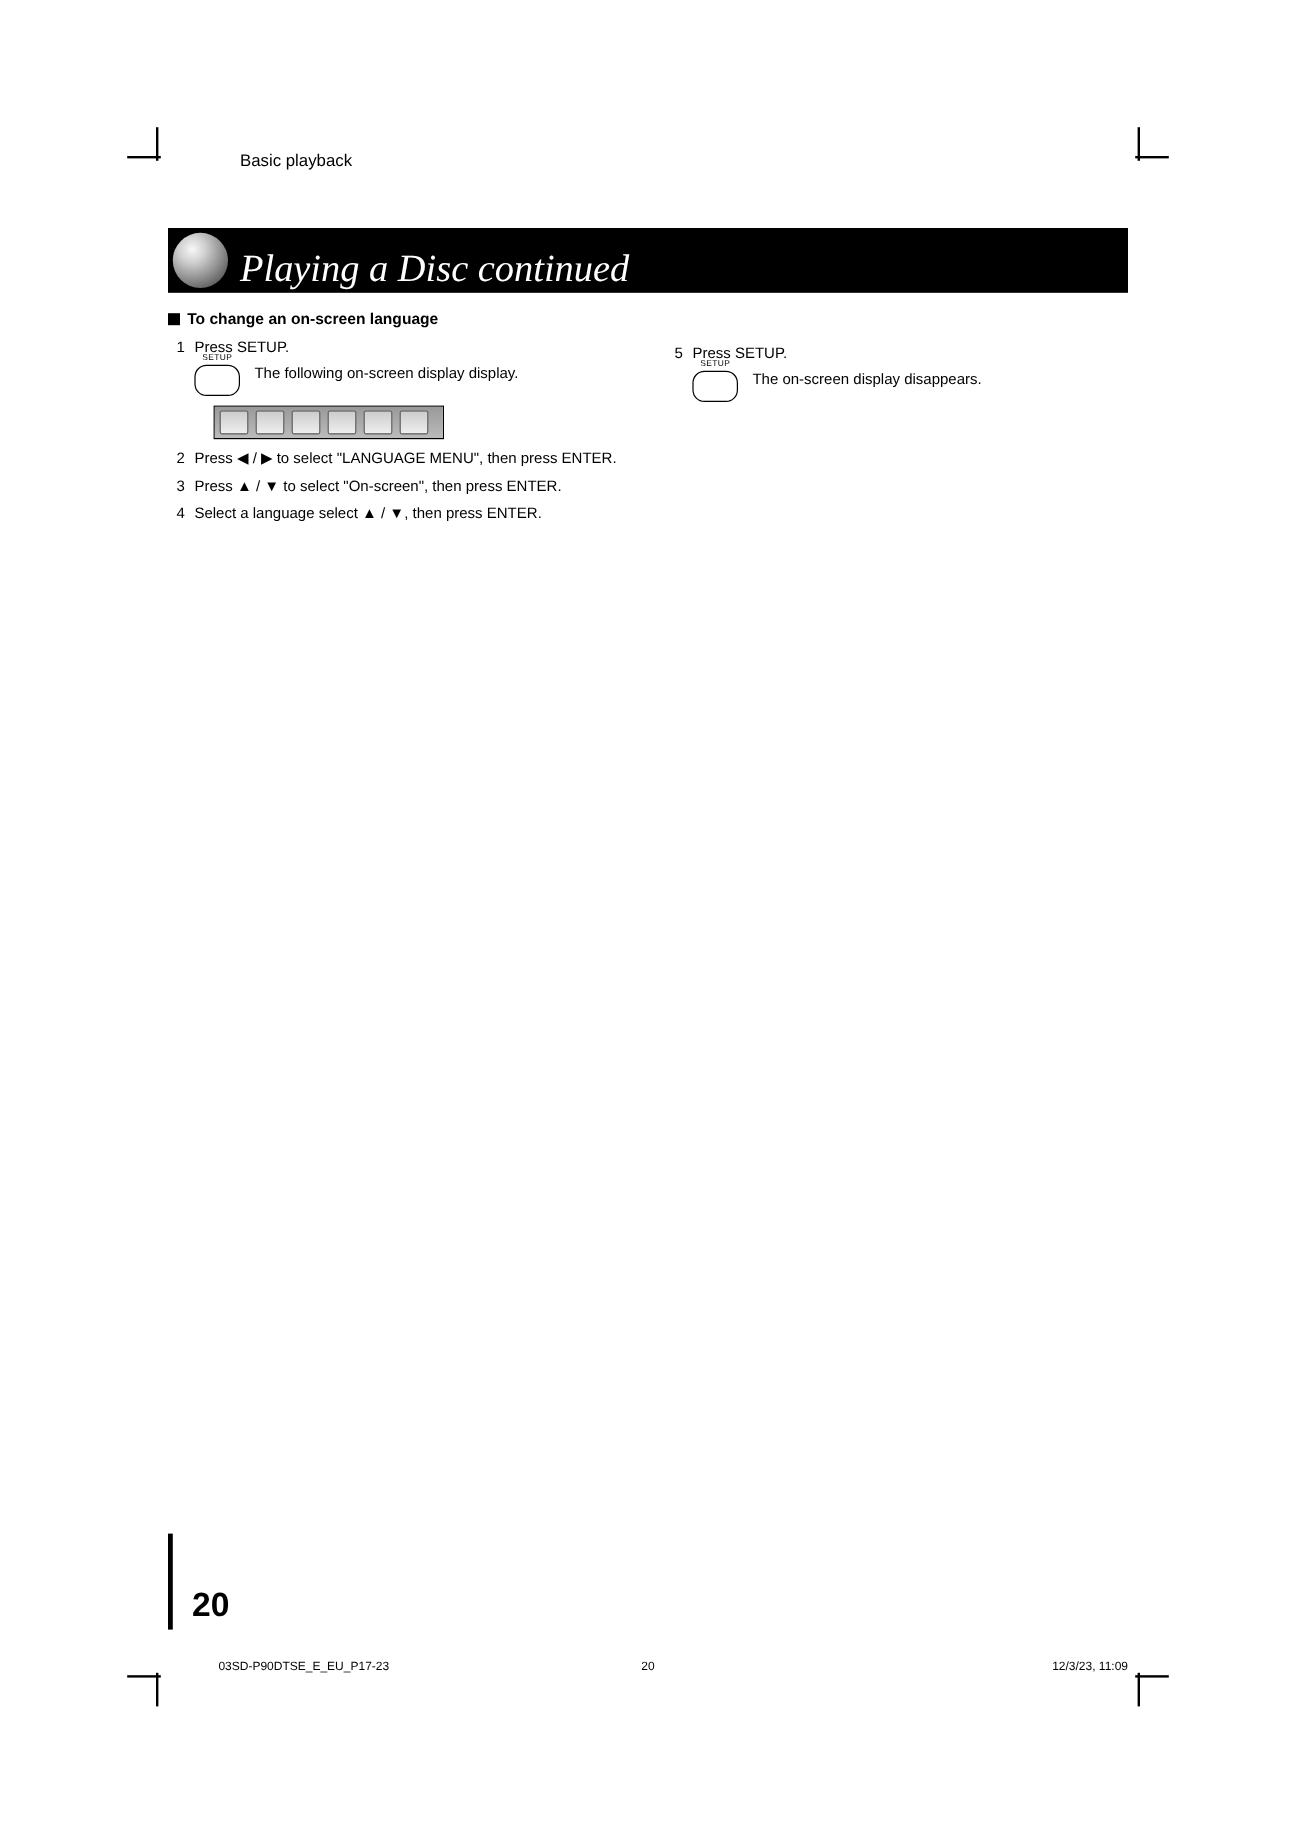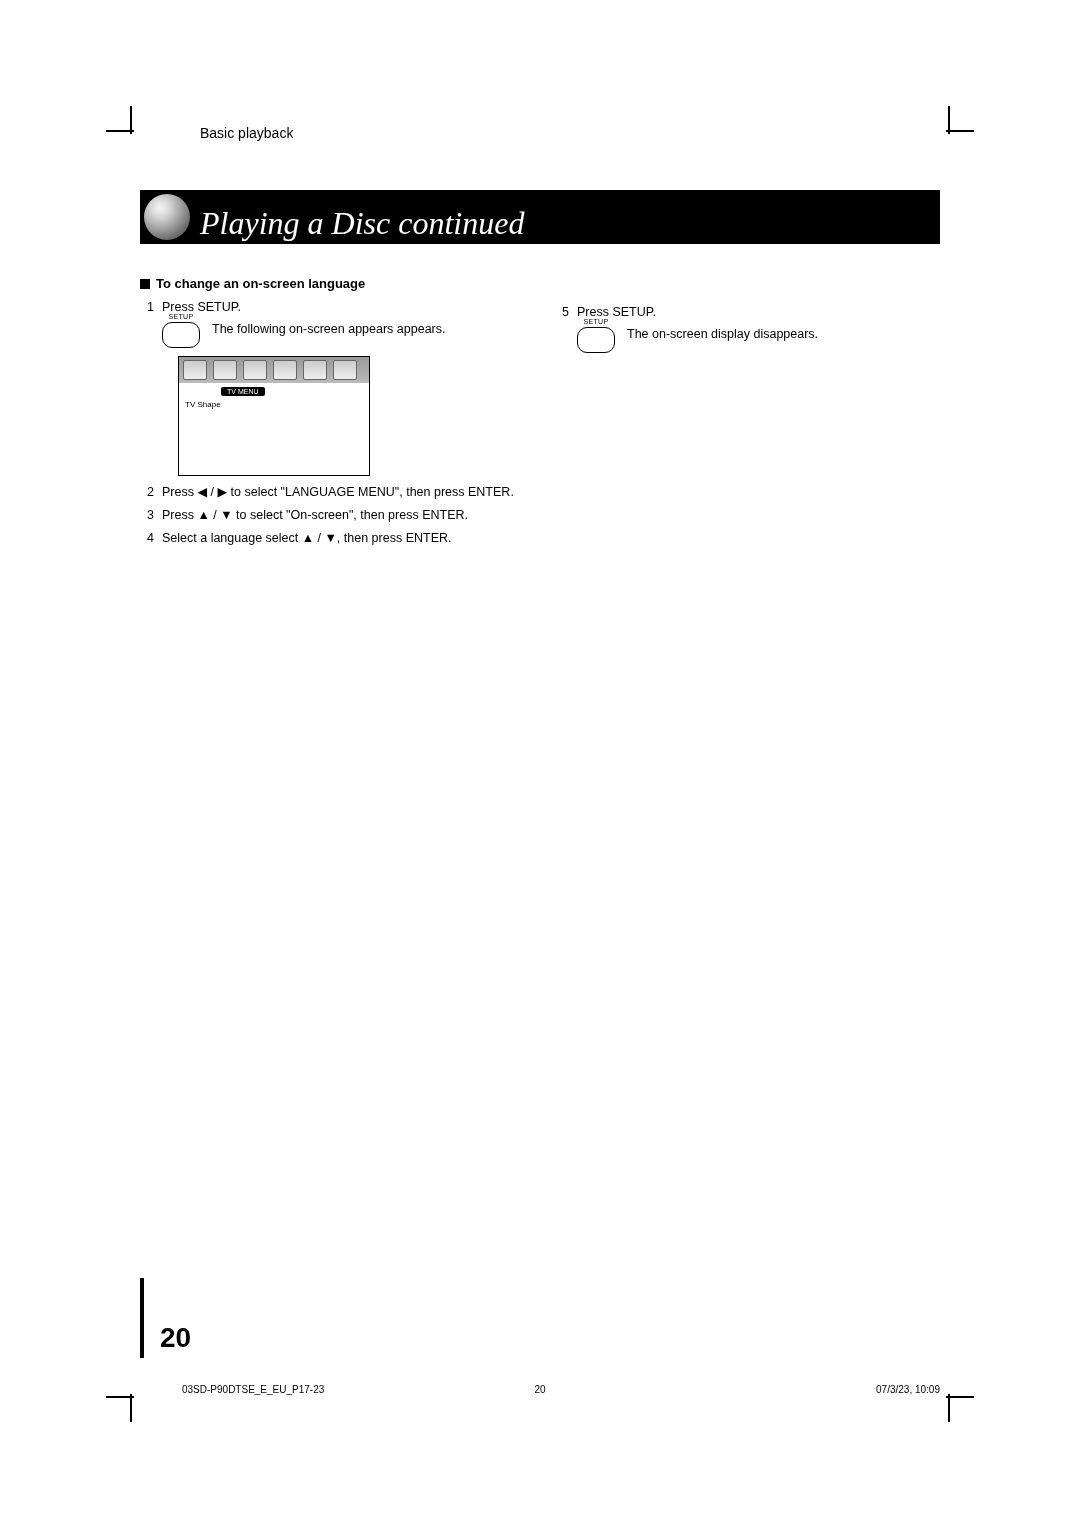--- a/index.html
+++ b/index.html
@@ -72,21 +72,21 @@
     padding-bottom: 6px;
   }
   .section-heading {
     font-size: 22px;
     font-weight: bold;
   }
 
   .content-row {
     display: flex;
     gap: 30px;
-    margin-top: 32px;
+    margin-top: 14px;
     font-size: 12.5px;
   }
   .col { flex: 1; }
 
   .subhead {
     font-weight: bold;
     font-size: 13px;
     margin-bottom: 8px;
   }
   .square-bullet {
@@ -231,35 +231,31 @@
 
       <div class="step">
         <div class="step-num">1</div>
         <div class="step-body">
           <span>Press </span><span class="bold">SETUP</span><span>.</span>
         </div>
       </div>
 
       <div class="setup-btn-row">
         <div class="setup-btn"></div>
-        <div>The following on-screen appears appears.</div>
+        <div>The following on-screen display display.</div>
       </div>
 
       <div class="osd-screenshot">
         <div class="osd-tabbar">
           <div class="osd-tab"></div>
           <div class="osd-tab"></div>
           <div class="osd-tab"></div>
           <div class="osd-tab"></div>
           <div class="osd-tab"></div>
           <div class="osd-tab"></div>
-        </div>
-        <div class="osd-body">
-          <div><span class="tv-menu-badge">TV MENU</span></div>
-          <div style="margin-top:4px;">TV Shape</div>
         </div>
       </div>
 
       <div class="step">
         <div class="step-num">2</div>
         <div class="step-body">
           <span>Press  </span><span class="arrow">◀ / ▶</span><span> to select "LANGUAGE MENU", then press </span><span class="bold">ENTER</span><span>.</span>
         </div>
       </div>
 
@@ -292,15 +288,15 @@
       </div>
     </div>
   </div>
 
   <div class="side-rule-solid"></div>
   <div class="page-number">20</div>
 
   <div class="footer-meta">
     <span class="footer-left">03SD-P90DTSE_E_EU_P17-23</span>
     <span class="footer-center">20</span>
-    <span class="footer-right">07/3/23, 10:09</span>
+    <span class="footer-right">12/3/23, 11:09</span>
   </div>
 </div>
 
 </body></html>

